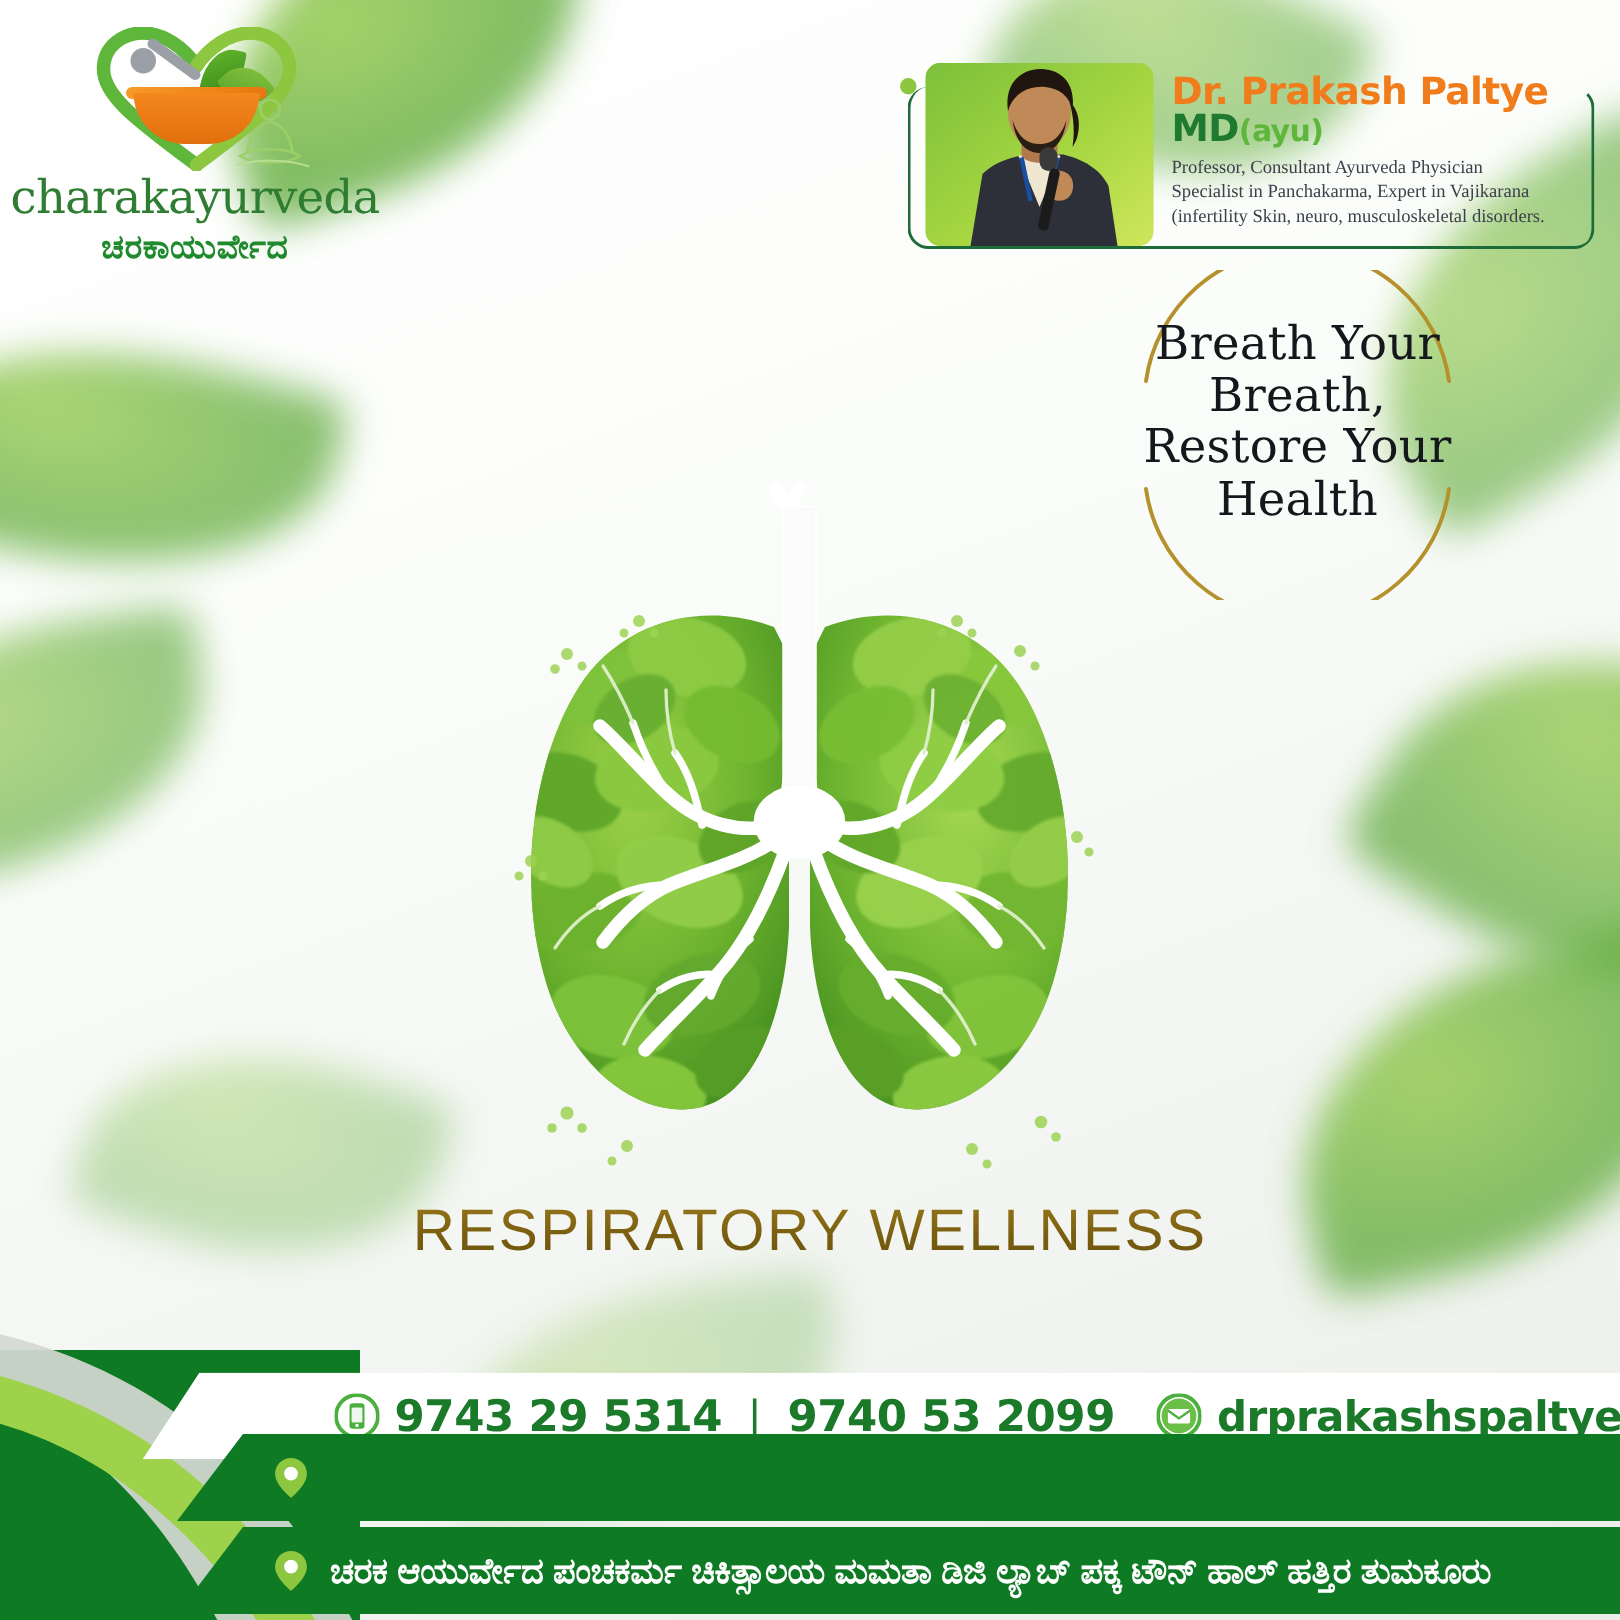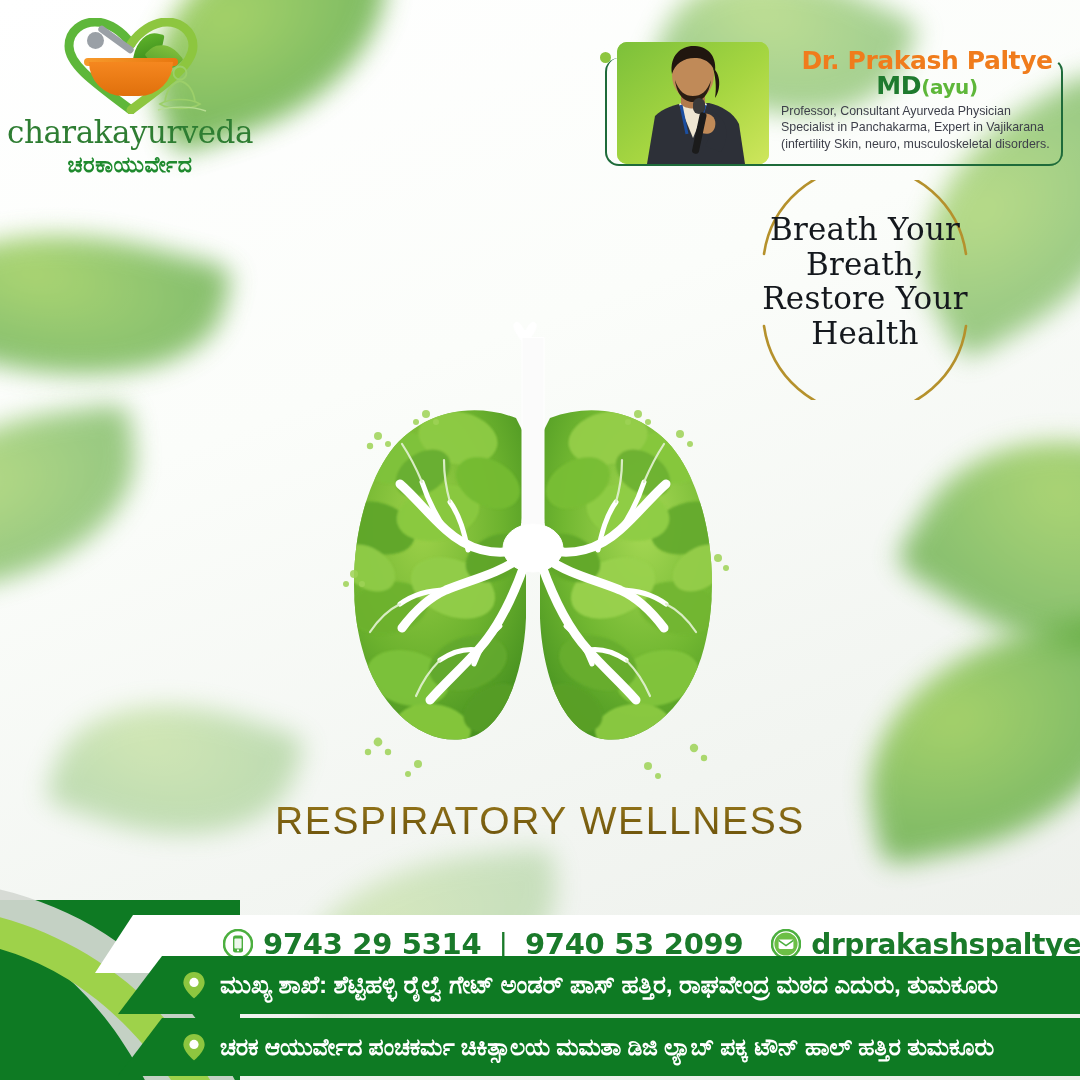--- a/index.html
+++ b/index.html
@@ -67,26 +67,26 @@
     border-right:none;}
   .doc-frame2{position:absolute;left:0;top:16px;width:456px;height:106px;
     border-right:2px solid #1e6b3a;border-radius:0 14px 14px 0;border-top:2px solid transparent;}
   .doc-dot{position:absolute;left:-5px;top:10px;width:11px;height:11px;border-radius:50%;
     background:#8dc63f;}
   .doc-photo{position:absolute;left:12px;top:0;width:152px;height:122px;border-radius:10px;
     overflow:hidden;background:linear-gradient(135deg,#8cc63f 0%,#a4d43f 45%,#c4df55 100%);}
   .photo-person{position:absolute;left:0;top:0;width:100%;height:100%;}
   .doc-text{position:absolute;left:176px;top:6px;width:292px;}
   .doc-name{font-size:25px;font-weight:800;letter-spacing:-.4px;line-height:1;
-    font-family:"DejaVu Sans", sans-serif;text-align:center;}
+    font-family:"DejaVu Sans", sans-serif;}
   .dn-o{color:#f07c1c;}
   .dn-md{color:#1e7a2e;}
   .dn-ayu{color:#5eb73a;font-size:20px;}
   .doc-desc{font-size:12.4px;color:#3d3f4a;line-height:1.32;margin-top:5px;
-    font-family:Liberation Sans, sans-serif;}
+    font-family:Liberation Serif, serif;}
 
   
   #headline{position:absolute;left:740px;top:180px;width:250px;height:220px;}
   .arc-svg{position:absolute;left:0;top:0;}
   .hl-text{position:absolute;left:-4px;top:32px;width:258px;text-align:center;
     font-family:"DejaVu Serif", serif;font-size:31px;line-height:1.12;color:#14181d;
     letter-spacing:.2px;}
 
   
   #lungs{position:absolute;left:318px;top:318px;width:430px;height:470px;}
@@ -416,21 +416,20 @@
     </div>
 
     <div class="bar bar-g1">
       <div class="bar-inner">
         <span class="ico">
           <svg width="32" height="32" viewBox="0 0 32 32">
             <path d="M16 3 C10 3, 5.4 7.6, 5.4 13.6 C5.4 21, 16 29.5, 16 29.5 C16 29.5, 26.6 21, 26.6 13.6 C26.6 7.6, 22 3, 16 3 Z" fill="#8dc63f"></path>
             <circle cx="16" cy="13.4" r="4.6" fill="#ffffff"></circle>
           </svg>
         </span>
-        <span class="addr-txt">ಮುಖ್ಯ ಶಾಖೆ: ಶೆಟ್ಟಿಹಳ್ಳಿ ರೈಲ್ವೆ ಗೇಟ್ ಅಂಡರ್ ಪಾಸ್ ಹತ್ತಿರ, ರಾಘವೇಂದ್ರ ಮಠದ ಎದುರು, ತುಮಕೂರು</span>
       </div>
     </div>
 
     <div class="bar bar-g2">
       <div class="bar-inner">
         <span class="ico">
           <svg width="32" height="32" viewBox="0 0 32 32">
             <path d="M16 3 C10 3, 5.4 7.6, 5.4 13.6 C5.4 21, 16 29.5, 16 29.5 C16 29.5, 26.6 21, 26.6 13.6 C26.6 7.6, 22 3, 16 3 Z" fill="#8dc63f"></path>
             <circle cx="16" cy="13.4" r="4.6" fill="#ffffff"></circle>
           </svg>

